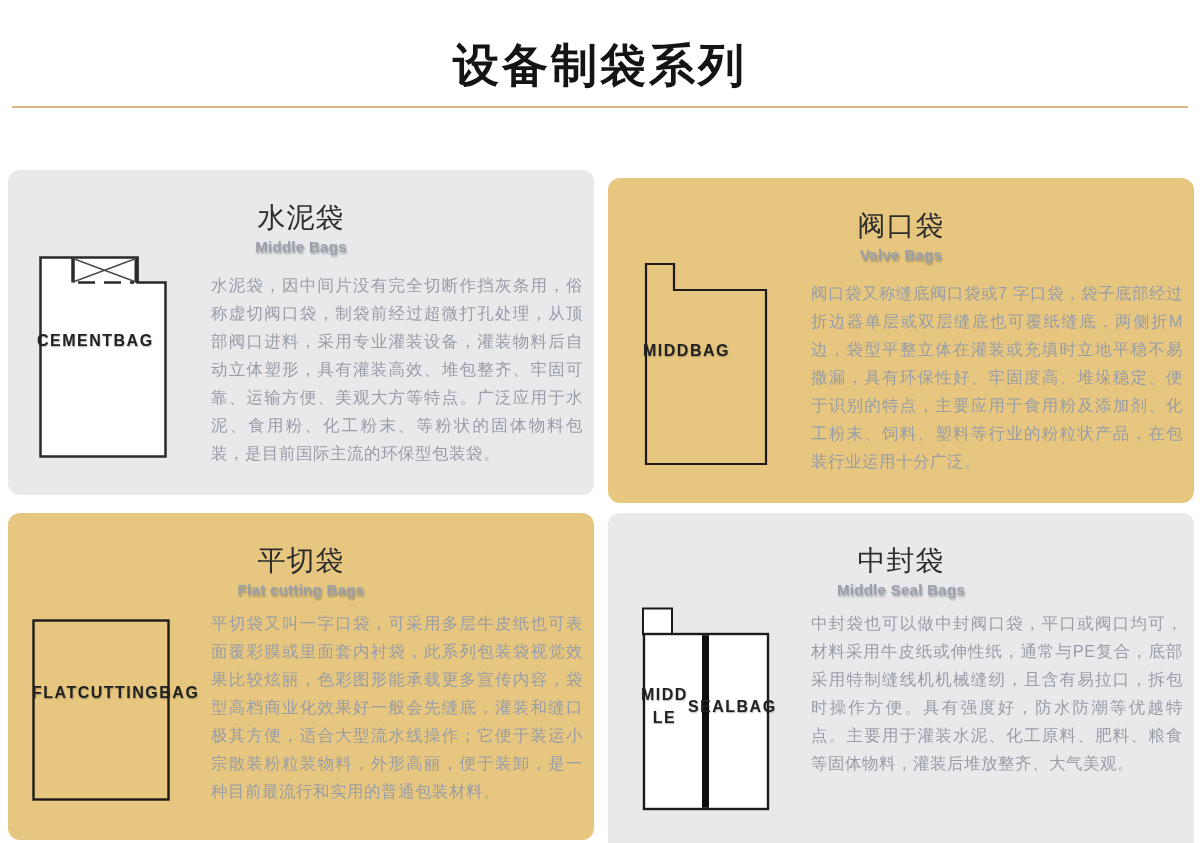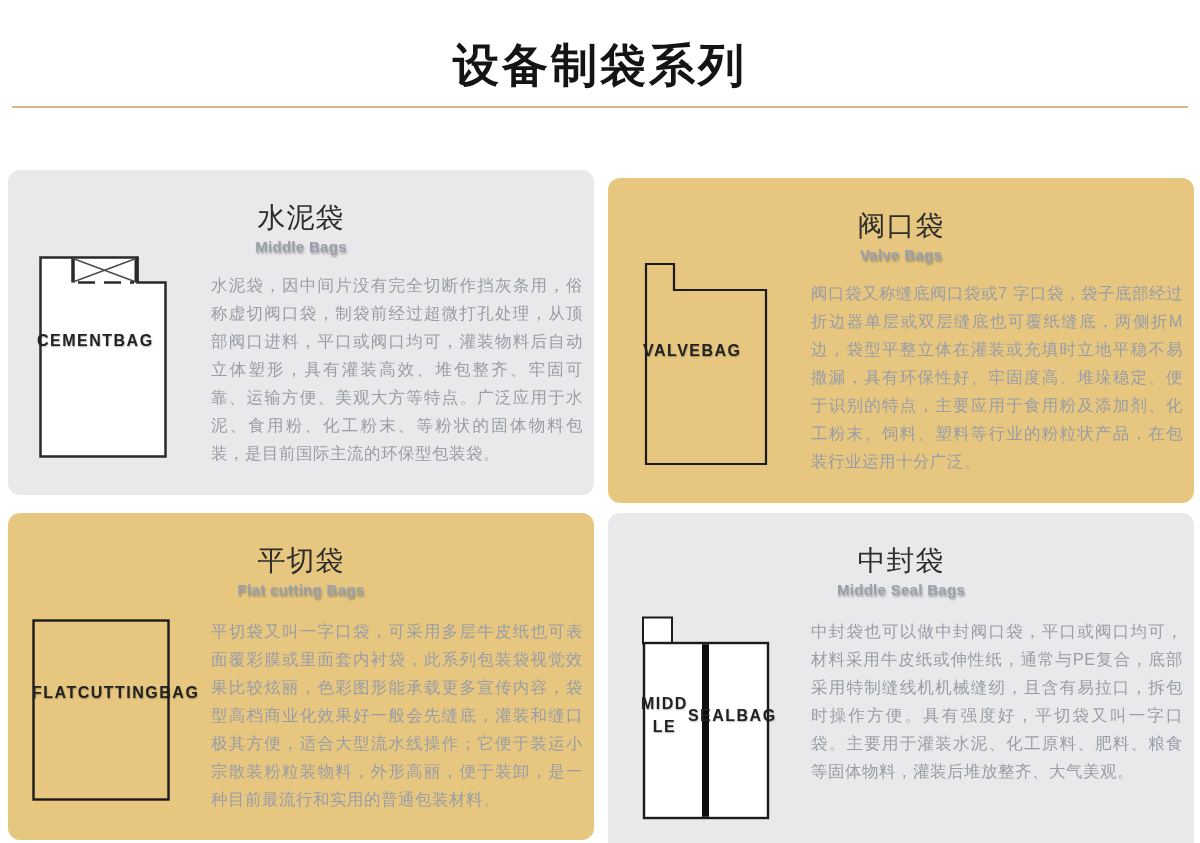--- a/index.html
+++ b/index.html
@@ -24,39 +24,39 @@
   .card-title{font-size:28px;font-weight:400;letter-spacing:1px;color:var(--card-title);line-height:1.4;}
   .card-subtitle{
     margin-top:1px;font-size:15px;font-weight:700;color:var(--card-subtitle);
     text-shadow:1px 1.5px 2px rgba(40,40,40,.35);letter-spacing:.3px;
   }
   .desc{
     position:absolute;left:203px;right:11px;top:101px;
     font-size:16.5px;line-height:28px;letter-spacing:.5px;
     color:var(--paragraph);text-align:justify;
   }
-  .row2 .desc{top:104px;}
+  .row2 .desc{top:96px;}
   .bag{position:absolute;}
   .bag svg{display:block;}
   .bag-label{
     position:absolute;inset:0;display:flex;flex-direction:row;
     align-items:center;justify-content:flex-start;text-align:center;
   }
   .bag-label span{
     display:block;font-size:16px;font-weight:700;letter-spacing:1.5px;
     line-height:23px;color:var(--bag-label);
     text-shadow:.5px 1px 1.5px rgba(0,0,0,.3);
   }
   .bag-cement{left:29px;top:84px;width:132px;height:206px;}
   .bag-cement .bag-label{padding-bottom:34px;}
   .bag-valve{left:35px;top:83px;width:126px;height:206px;}
   .bag-valve .bag-label{padding-bottom:28px;}
   .bag-flat{left:24px;top:106px;width:130px;height:182px;}
   .bag-flat .bag-label{padding-bottom:36px;}
-  .bag-middle{left:33px;top:103px;width:130px;height:204px;}
+  .bag-middle{left:33px;top:94px;width:130px;height:204px;}
   .bag-middle .bag-label{padding-bottom:6px;}
 </style>
 </head>
 <body>
 
 <div class="page">
 
   <h1 class="page-title">设备制袋系列</h1>
   <div class="divider"></div>
 
@@ -74,34 +74,34 @@
           <line x1="99.5" y1="3.5" x2="99.5" y2="28.5" stroke="#2a2a2a" stroke-width="4"></line>
           <line x1="36" y1="4.5" x2="99" y2="28" stroke="#4a4a4a" stroke-width="1.4"></line>
           <line x1="36" y1="28" x2="99" y2="4.5" stroke="#4a4a4a" stroke-width="1.4"></line>
           <line x1="41" y1="28.5" x2="97" y2="28.5" stroke="#2a2a2a" stroke-width="2.4" stroke-dasharray="17 9"></line>
         </svg>
         <div class="bag-label">
           <span>CEMENT</span>
           <span>BAG</span>
         </div>
       </div>
-      <p class="desc">水泥袋，因中间片没有完全切断作挡灰条用，俗称虚切阀口袋，制袋前经过超微打孔处理，从顶部阀口进料，平口或阀口均可，灌装物料后自动立体塑形，具有灌装高效、堆包整齐、牢固可靠、运输方便、美观大方等特点。广泛应用于水泥、食用粉、化工粉末、等粉状的固体物料包装，是目前国际主流的环保型包装袋。</p>
+      <p class="desc">水泥袋，因中间片没有完全切断作挡灰条用，俗称虚切阀口袋，制袋前经过超微打孔处理，从顶部阀口进料，采用专业灌装设备，灌装物料后自动立体塑形，具有灌装高效、堆包整齐、牢固可靠、运输方便、美观大方等特点。广泛应用于水泥、食用粉、化工粉末、等粉状的固体物料包装，是目前国际主流的环保型包装袋。</p>
     </section>
 
     <section class="card tan" style="left:608px;top:170px;height:325px;margin-top:8px;">
       <header class="card-header">
         <h2 class="card-title">阀口袋</h2>
         <div class="card-subtitle">Valve Bags</div>
       </header>
       <div class="bag bag-valve">
         <svg width="126" height="206" viewBox="0 0 126 206">
           <path d="M3 3 H31 V29 H123 V203 H3 Z" fill="none" stroke="#1b1b1b" stroke-width="2.2"></path>
         </svg>
         <div class="bag-label">
-          <span>VALVE</span>
+          <span>MIDD</span>
           <span>BAG</span>
         </div>
       </div>
       <p class="desc">阀口袋又称缝底阀口袋或7 字口袋，袋子底部经过折边器单层或双层缝底也可覆纸缝底，两侧折M边，袋型平整立体在灌装或充填时立地平稳不易撒漏，具有环保性好、牢固度高、堆垛稳定、便于识别的特点，主要应用于食用粉及添加剂、化工粉末、饲料、塑料等行业的粉粒状产品，在包装行业运用十分广泛。</p>
     </section>
 
     <section class="card tan row2" style="left:8px;top:513px;height:327px;">
       <header class="card-header">
         <h2 class="card-title">平切袋</h2>
         <div class="card-subtitle">Flat cutting Bags</div>
@@ -129,17 +129,17 @@
           <rect x="2" y="1.5" width="29" height="26" fill="#ffffff" stroke="#1b1b1b" stroke-width="2"></rect>
           <rect x="3" y="27" width="124" height="175" fill="#ffffff" stroke="#1b1b1b" stroke-width="2.4"></rect>
           <rect x="61" y="28.2" width="7" height="172.6" fill="#0d0d0d"></rect>
         </svg>
         <div class="bag-label">
           <span>MIDD LE</span>
           <span>SEAL</span>
           <span>BAG</span>
         </div>
       </div>
-      <p class="desc">中封袋也可以做中封阀口袋，平口或阀口均可，材料采用牛皮纸或伸性纸，通常与PE复合，底部采用特制缝线机机械缝纫，且含有易拉口，拆包时操作方便。具有强度好，平切袋又叫一字口袋。主要用于灌装水泥、化工原料、肥料、粮食等固体物料，灌装后堆放整齐、大气美观。</p>
+      <p class="desc">中封袋也可以做中封阀口袋，平口或阀口均可，材料采用牛皮纸或伸性纸，通常与PE复合，底部采用特制缝线机机械缝纫，且含有易拉口，拆包时操作方便。具有强度好，防水防潮等优越特点。主要用于灌装水泥、化工原料、肥料、粮食等固体物料，灌装后堆放整齐、大气美观。</p>
     </section>
 
   </div>
 </div>
 
 </body></html>

